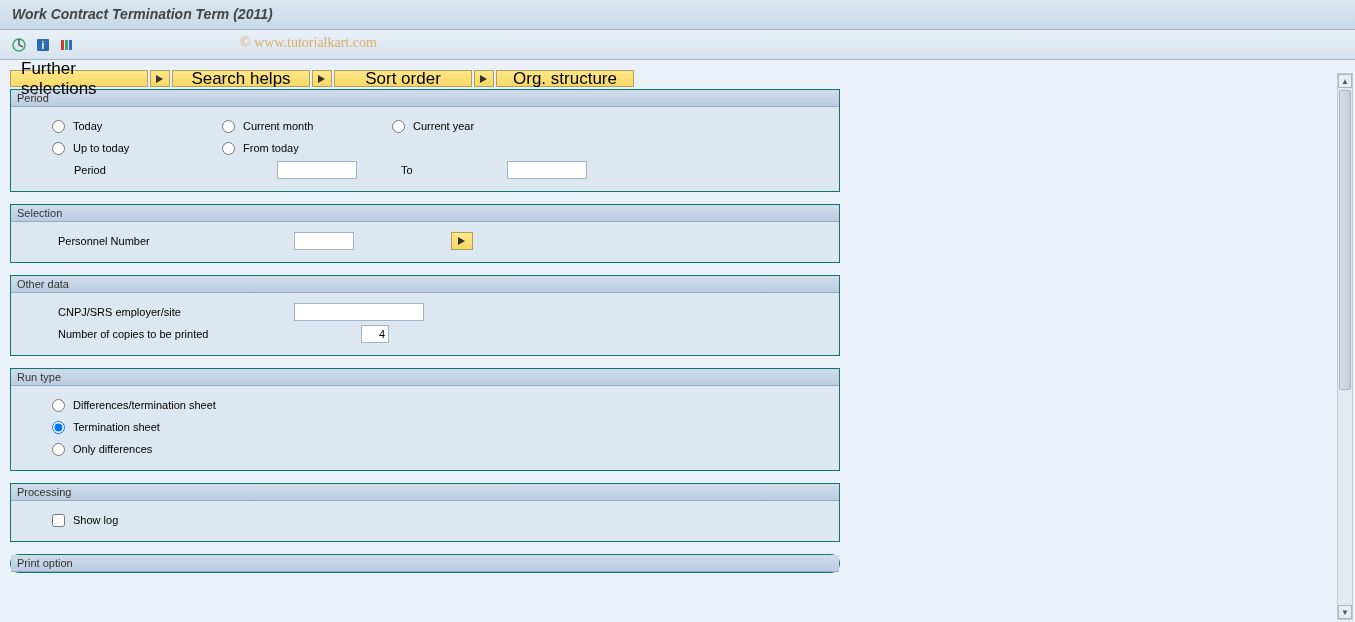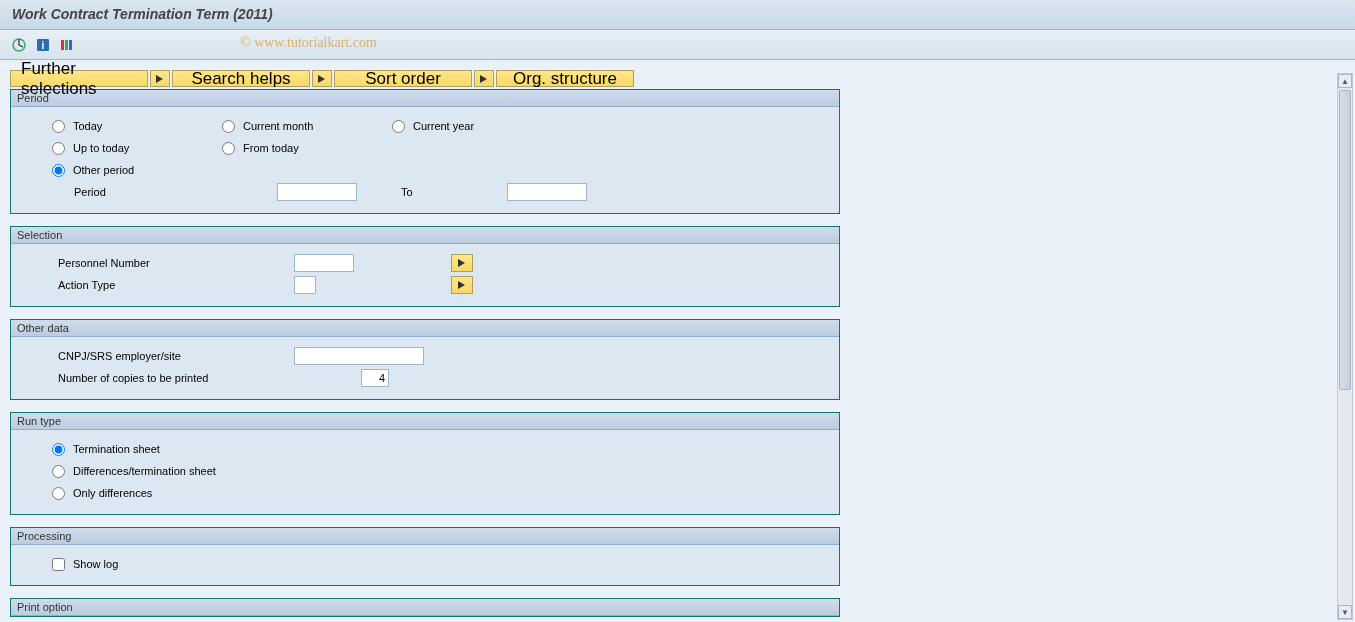--- a/index.html
+++ b/index.html
@@ -272,55 +272,40 @@
             <div class="radio-cell col1">
               <input type="radio" name="period" style="">
               <span>Up to today</span>
             </div>
             <div class="radio-cell col2">
               <input type="radio" name="period" style="">
               <span>From today</span>
             </div>
           </div>
           <div class="form-row">
-            <div class="radio-cell col1">
-              <input type="radio" name="period" checked="" style="">
-              <span>Other period</span>
-            </div>
-          </div>
-          <div class="form-row">
             <div class="label-cell sub">Period</div>
             <input type="text" class="w80" value="" style="">
             <div class="to-label" style="padding-left:44px;">To</div>
             <input type="text" class="w80" value="" style="">
           </div>
         </div>
       </div>
 
       <div class="group-box">
         <div class="group-title">Selection</div>
         <div class="group-body">
           <div class="form-row tight">
             <div class="label-cell">Personnel Number</div>
             <input type="text" class="w60" value="" style="">
             <span class="multi-btn">
               <svg class="arrow-svg" viewBox="0 0 10 10">
                   <path d="M1 1 L8 5 L1 9 Z" fill="#333"></path>
                 </svg>
             </span>
           </div>
-          <div class="form-row tight">
-            <div class="label-cell">Action Type</div>
-            <input type="text" class="w22" value="" style="">
-            <span class="multi-btn" style="margin-left:118px;">
-              <svg class="arrow-svg" viewBox="0 0 10 10">
-                  <path d="M1 1 L8 5 L1 9 Z" fill="#333"></path>
-                </svg>
-            </span>
-          </div>
         </div>
       </div>
 
       <div class="group-box">
         <div class="group-title">Other data</div>
         <div class="group-body">
           <div class="form-row tight">
             <div class="label-cell">CNPJ/SRS employer/site</div>
             <input type="text" class="w130" value="" style="">
           </div>
@@ -330,28 +315,28 @@
             <input type="text" class="w28" value="4" style="">
           </div>
         </div>
       </div>
 
       <div class="group-box">
         <div class="group-title">Run type</div>
         <div class="group-body">
           <div class="form-row tight">
             <div class="radio-cell">
+              <input type="radio" name="runtype" style="">
+              <span>Differences/termination sheet</span>
+            </div>
+          </div>
+          <div class="form-row tight">
+            <div class="radio-cell">
               <input type="radio" name="runtype" checked="" style="">
               <span>Termination sheet</span>
-            </div>
-          </div>
-          <div class="form-row tight">
-            <div class="radio-cell">
-              <input type="radio" name="runtype" style="">
-              <span>Differences/termination sheet</span>
             </div>
           </div>
           <div class="form-row tight">
             <div class="radio-cell">
               <input type="radio" name="runtype" style="">
               <span>Only differences</span>
             </div>
           </div>
         </div>
       </div>
@@ -361,21 +346,21 @@
         <div class="group-body">
           <div class="form-row tight">
             <div class="radio-cell">
               <input type="checkbox" style="">
               <span>Show log</span>
             </div>
           </div>
         </div>
       </div>
 
-      <div class="group-box" style="margin-bottom:8px;">
+      <div class="group-box" style="margin-bottom:8px;border-radius:9px;">
         <div class="group-title">Print option</div>
       </div>
 
     </div>
   </div>
 
   <div class="scrollbar-right">
     <div class="scroll-arrow top">▲</div>
     <div class="scroll-thumb"></div>
     <div class="scroll-arrow bottom">▼</div>

